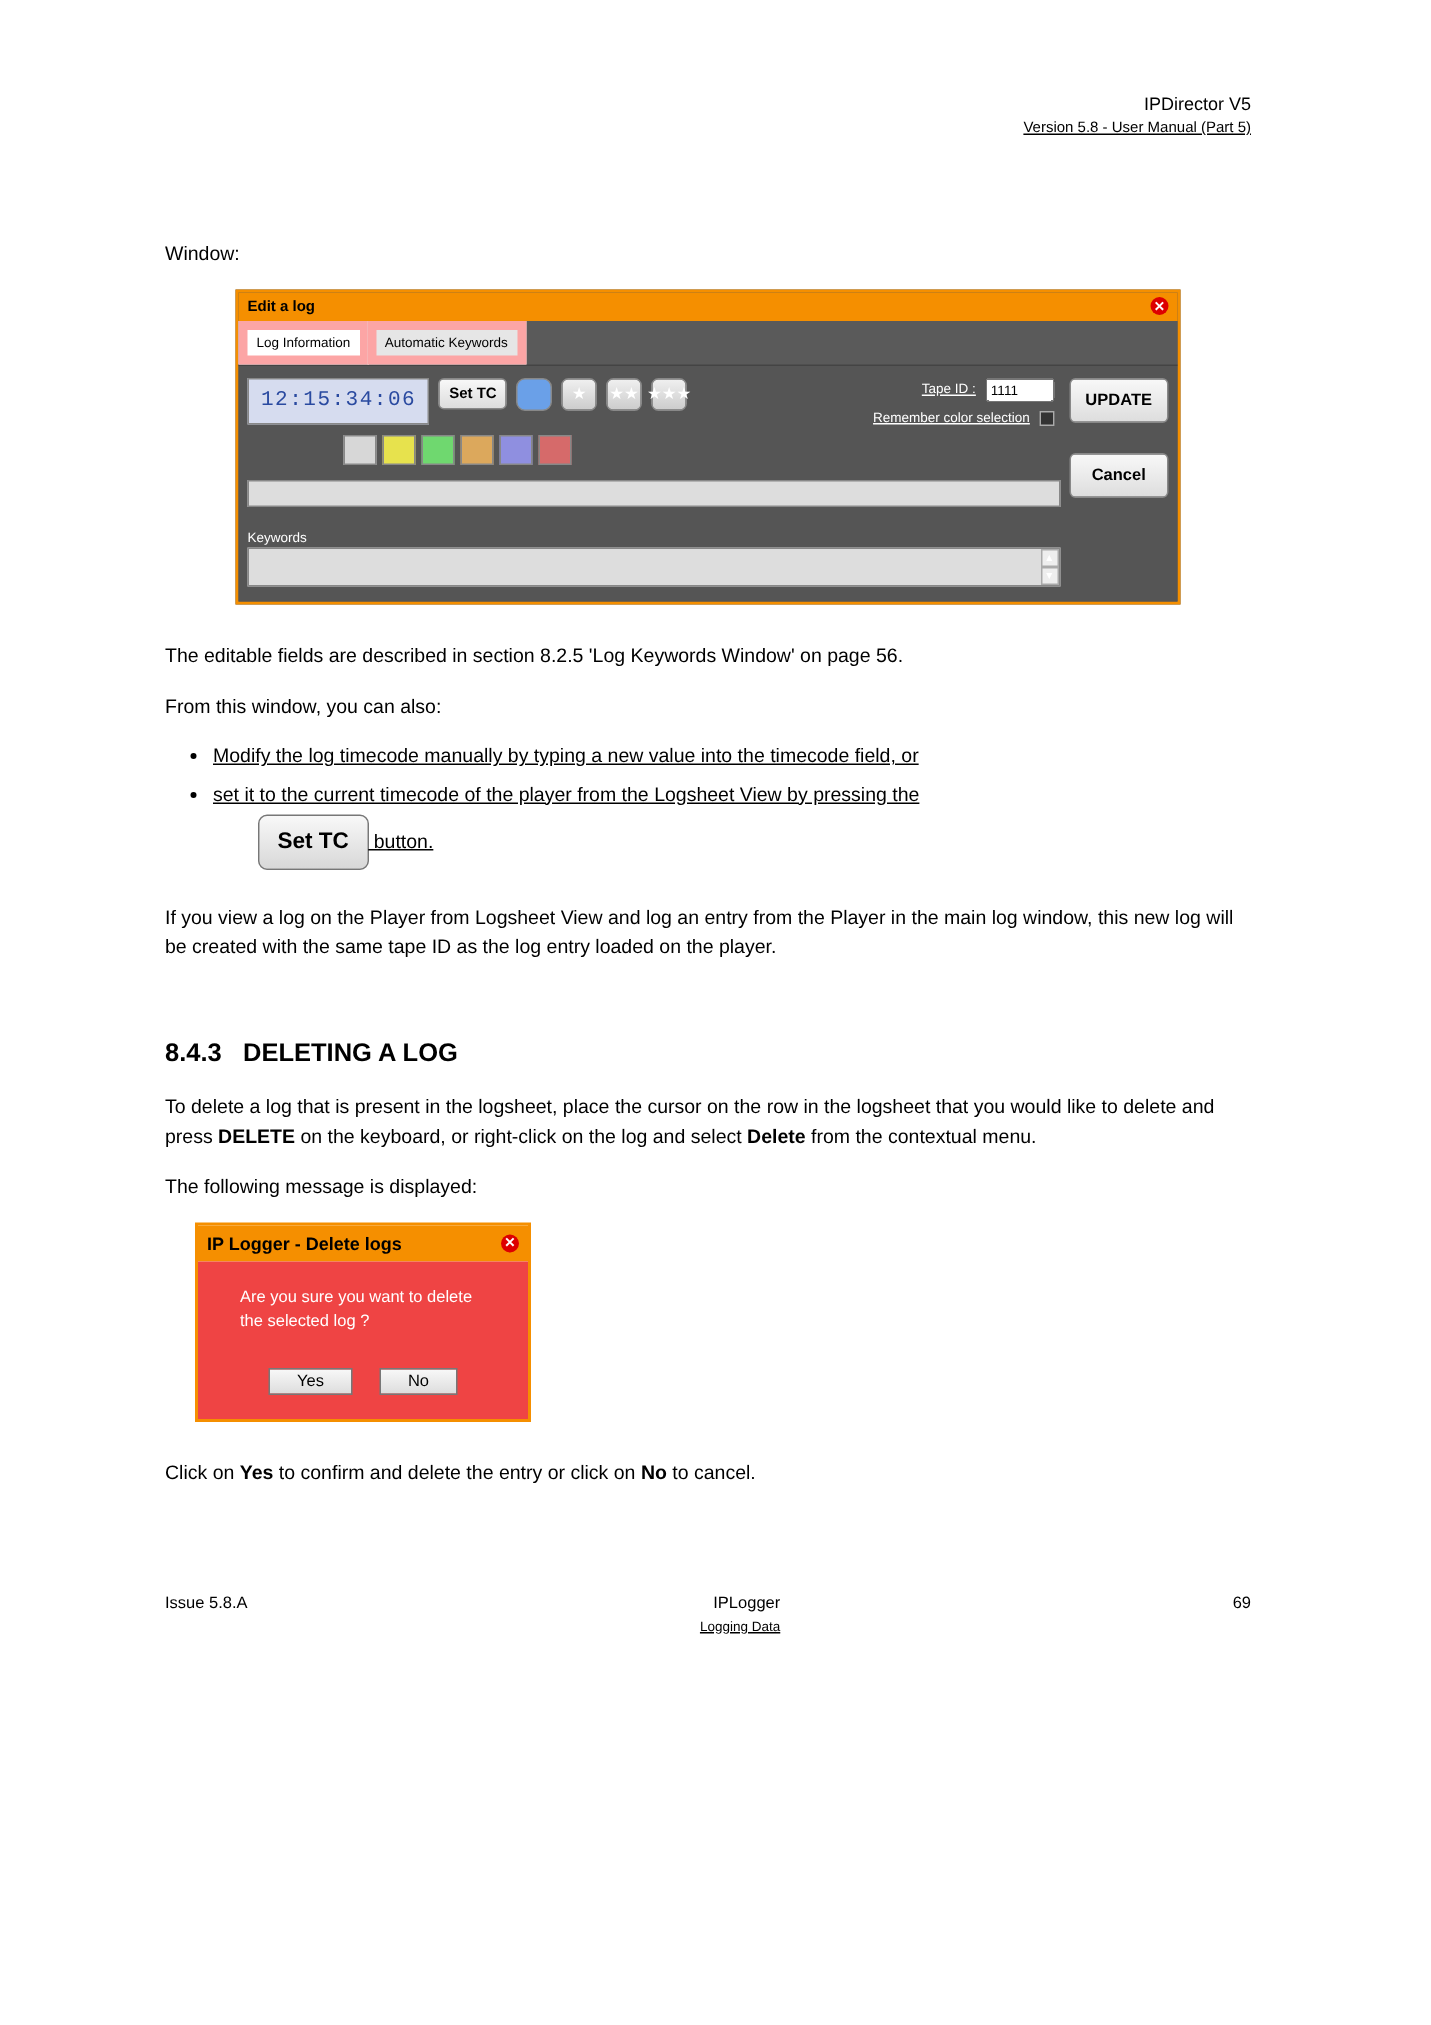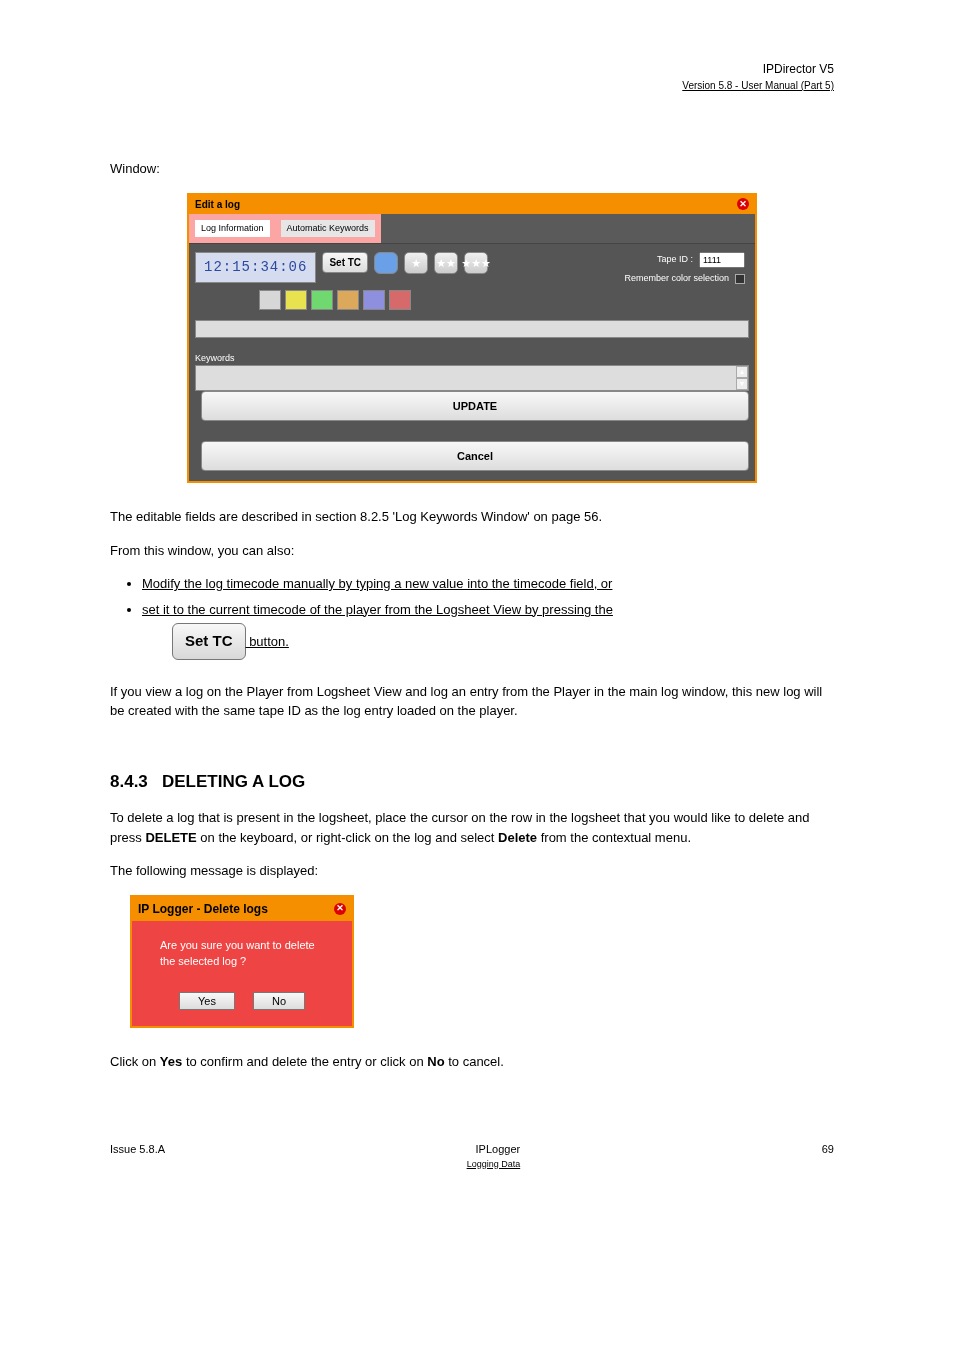--- a/index.html
+++ b/index.html
@@ -18,21 +18,21 @@
   .page-header .ver { font-size: 10px; text-decoration: underline; }
   .body-text { margin: 14px 0; font-size: 13px; }
   .bold { font-weight: bold; }
   ul.bullets { list-style: disc; margin: 10px 0 10px 32px; }
   ul.bullets li { margin: 6px 0; text-decoration: underline; }
 
   
   .edit-window {
     border: 2px solid #f58f00;
     background: #555;
-    width: 570px;
+    width: 630px;
     margin: 14px auto 24px auto;
     color: #fff;
     font-size: 9px;
   }
   .edit-title-bar {
     background: #f58f00;
     color: #000;
     font-weight: bold;
     padding: 2px 6px;
     display: flex;
@@ -54,21 +54,20 @@
     background: #e6e6e6; color: #000;
     padding: 2px 6px;
     font-size: 9px;
     border: 6px solid #fca5a5;
     margin-right: -1px;
   }
   .tab.active { background: #fff; }
   .edit-body {
     background: #555;
     padding: 8px 6px 10px 6px;
-    flex-direction: column;
   }
   .row1 { display: flex; align-items: flex-start; gap: 6px; }
   .tc-box {
     background: #d6dcef;
     color: #2a4aa0;
     font-family: "Courier New", monospace;
     font-size: 14px;
     padding: 4px 8px;
     border: 1px solid #888;
     letter-spacing: 1px;
@@ -87,21 +86,21 @@
   .icon-btn {
     width: 24px; height: 22px;
     background: linear-gradient(#f0f0f0,#ccc);
     border: 1px solid #888; border-radius: 5px;
     display: inline-flex; align-items: center; justify-content: center;
     font-size: 11px;
   }
   .color-swatch-row { display: flex; gap: 4px; margin-left: 64px; margin-top: 4px; }
   .swatch { width: 22px; height: 20px; border: 1px solid #888; }
   .blue-round { width: 24px; height: 22px; background:#6aa0e8; border:1px solid #888; border-radius:6px; }
-  .right-col { margin-left: auto; display: flex; flex-direction: column; gap: 4px; font-size: 9px; padding-right: 4px;}
+  .right-col { margin-left: auto; display: flex; flex-direction: column; gap: 4px; font-size: 9px; padding-right: 4px; text-decoration: underline;}
   .right-col .line { display: flex; align-items: center; gap: 6px; justify-content: flex-end; }
   .tape-input { width: 46px; font-size: 9px; padding: 1px 2px; }
   .chk { width: 10px; height: 10px; border:1px solid #aaa; background:#333; display:inline-block;}
   .side-btns { display:flex; flex-direction:column; gap:20px; margin-left:6px; }
   .name-row { margin-top: 10px; }
   .name-input {
     width: 100%; background:#ddd; border:1px solid #888; height: 18px;
   }
   .kw-label { margin-top: 14px; font-size: 9px; }
   .kw-area {

